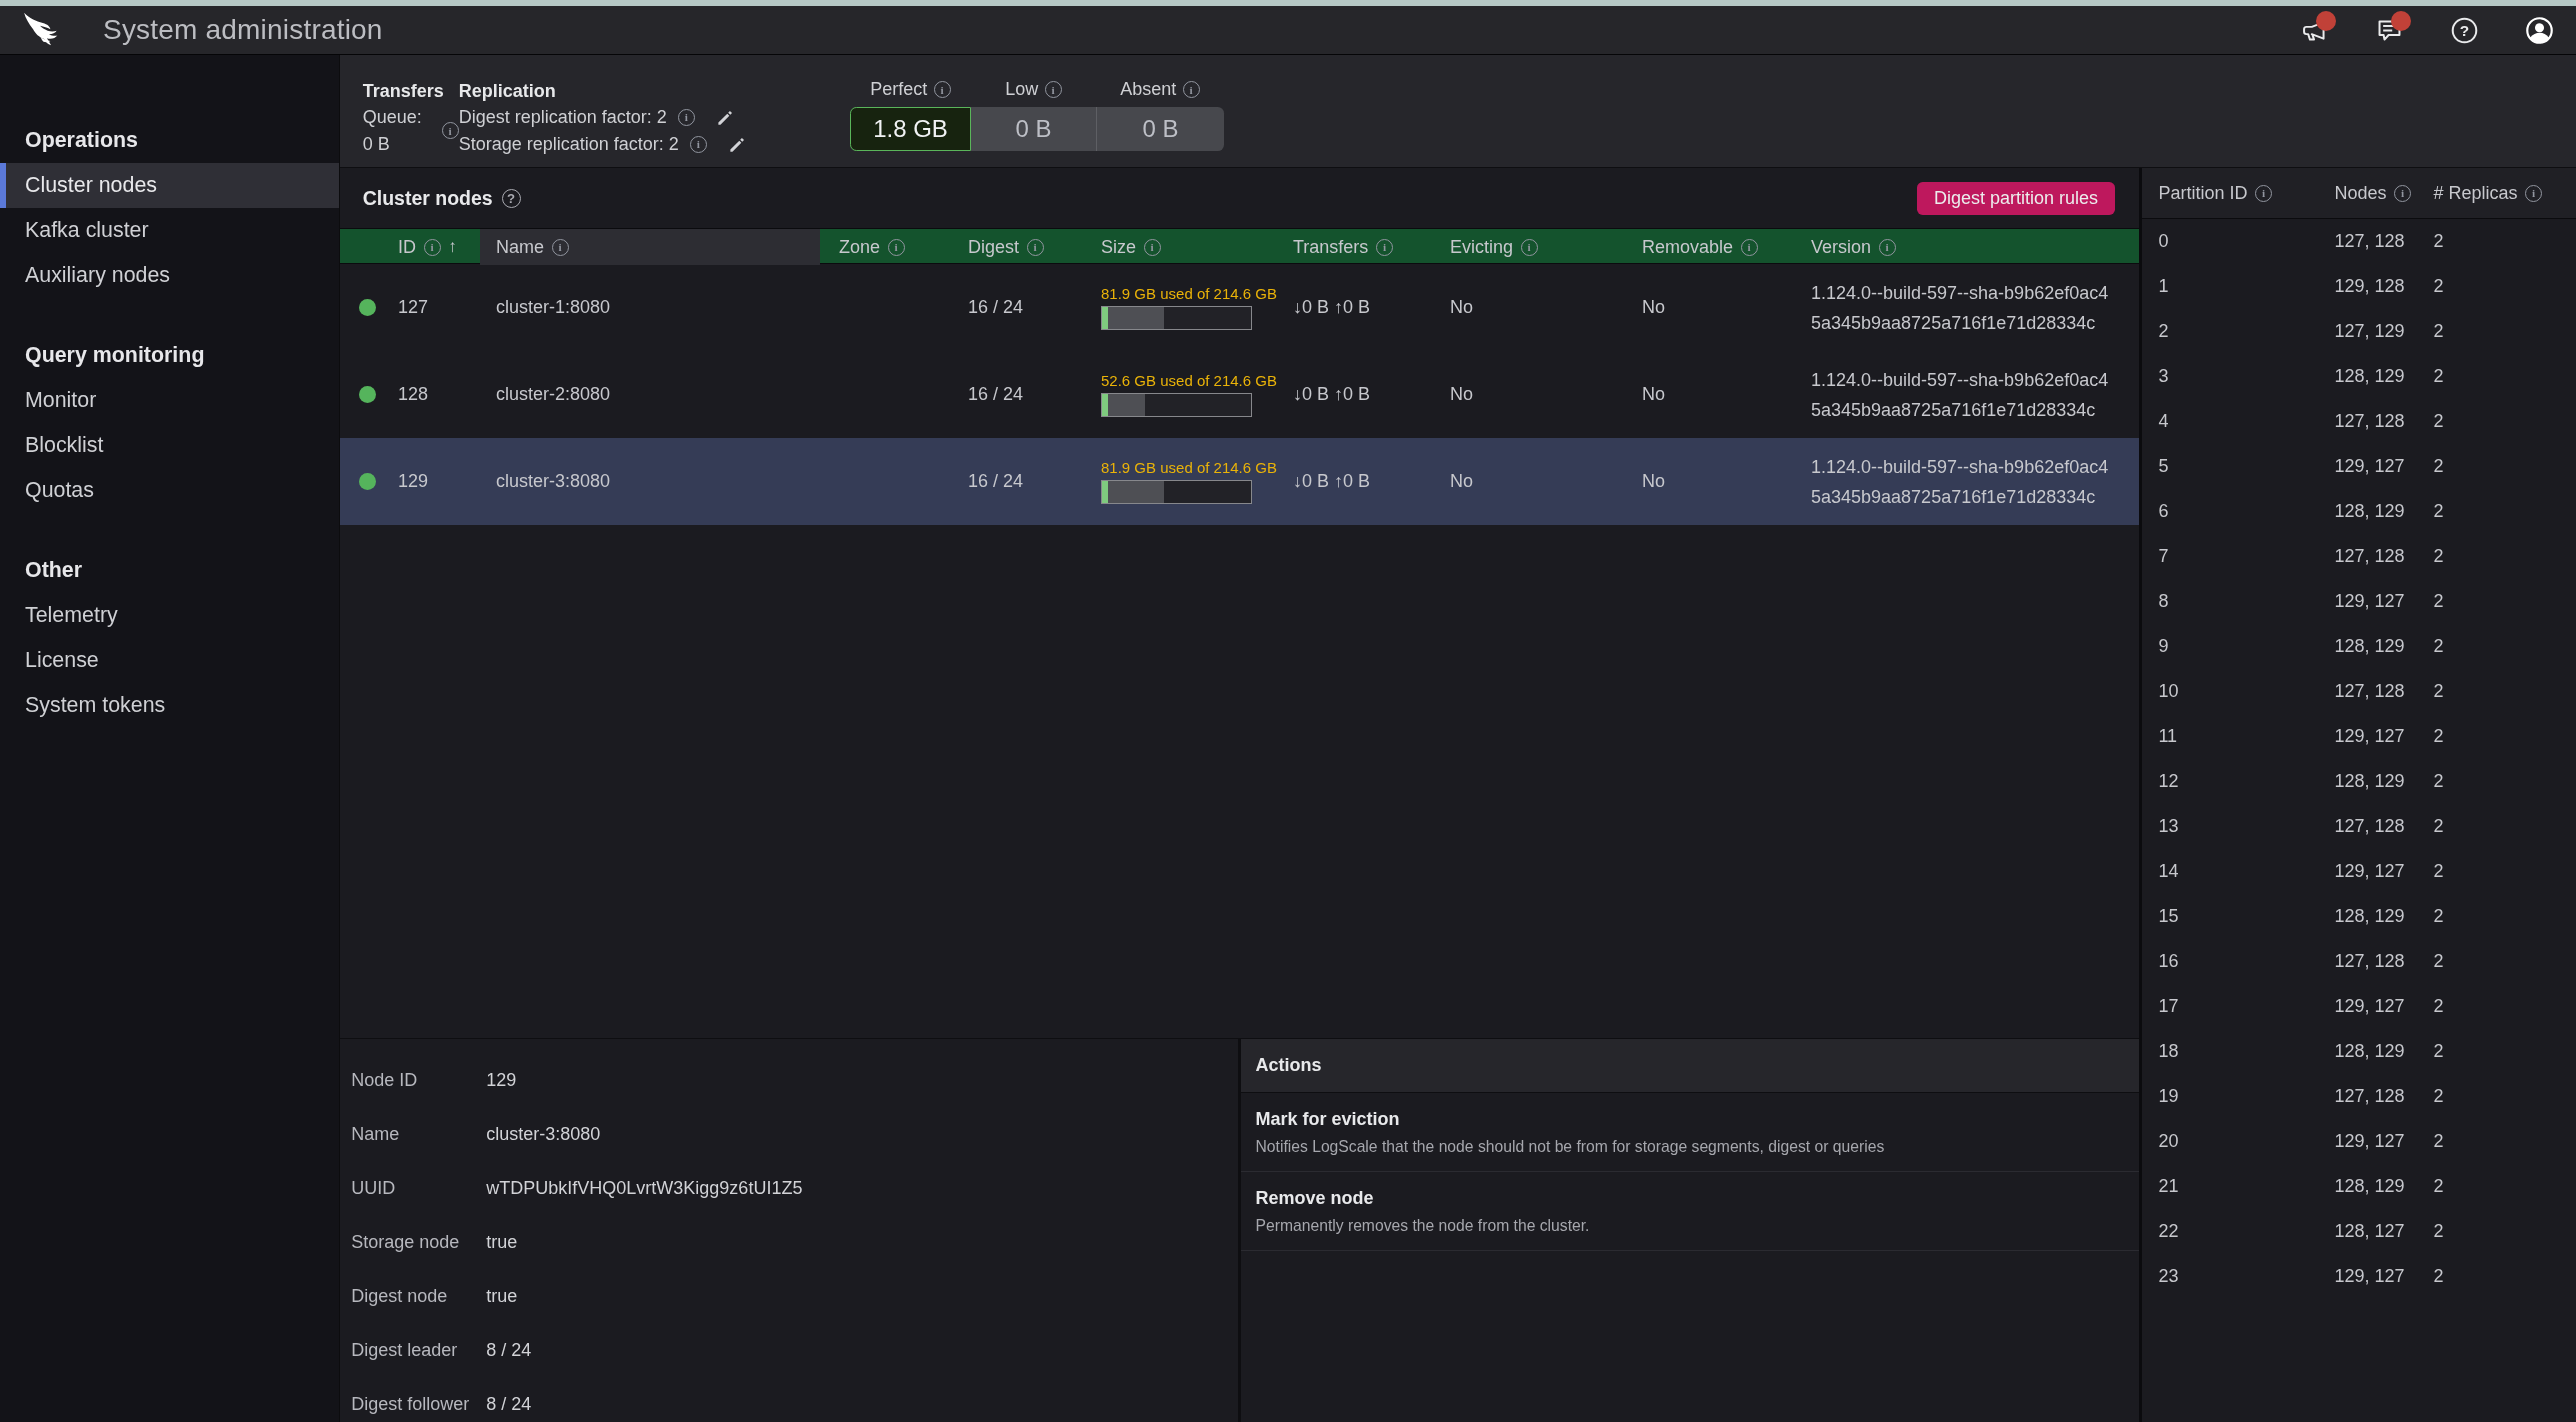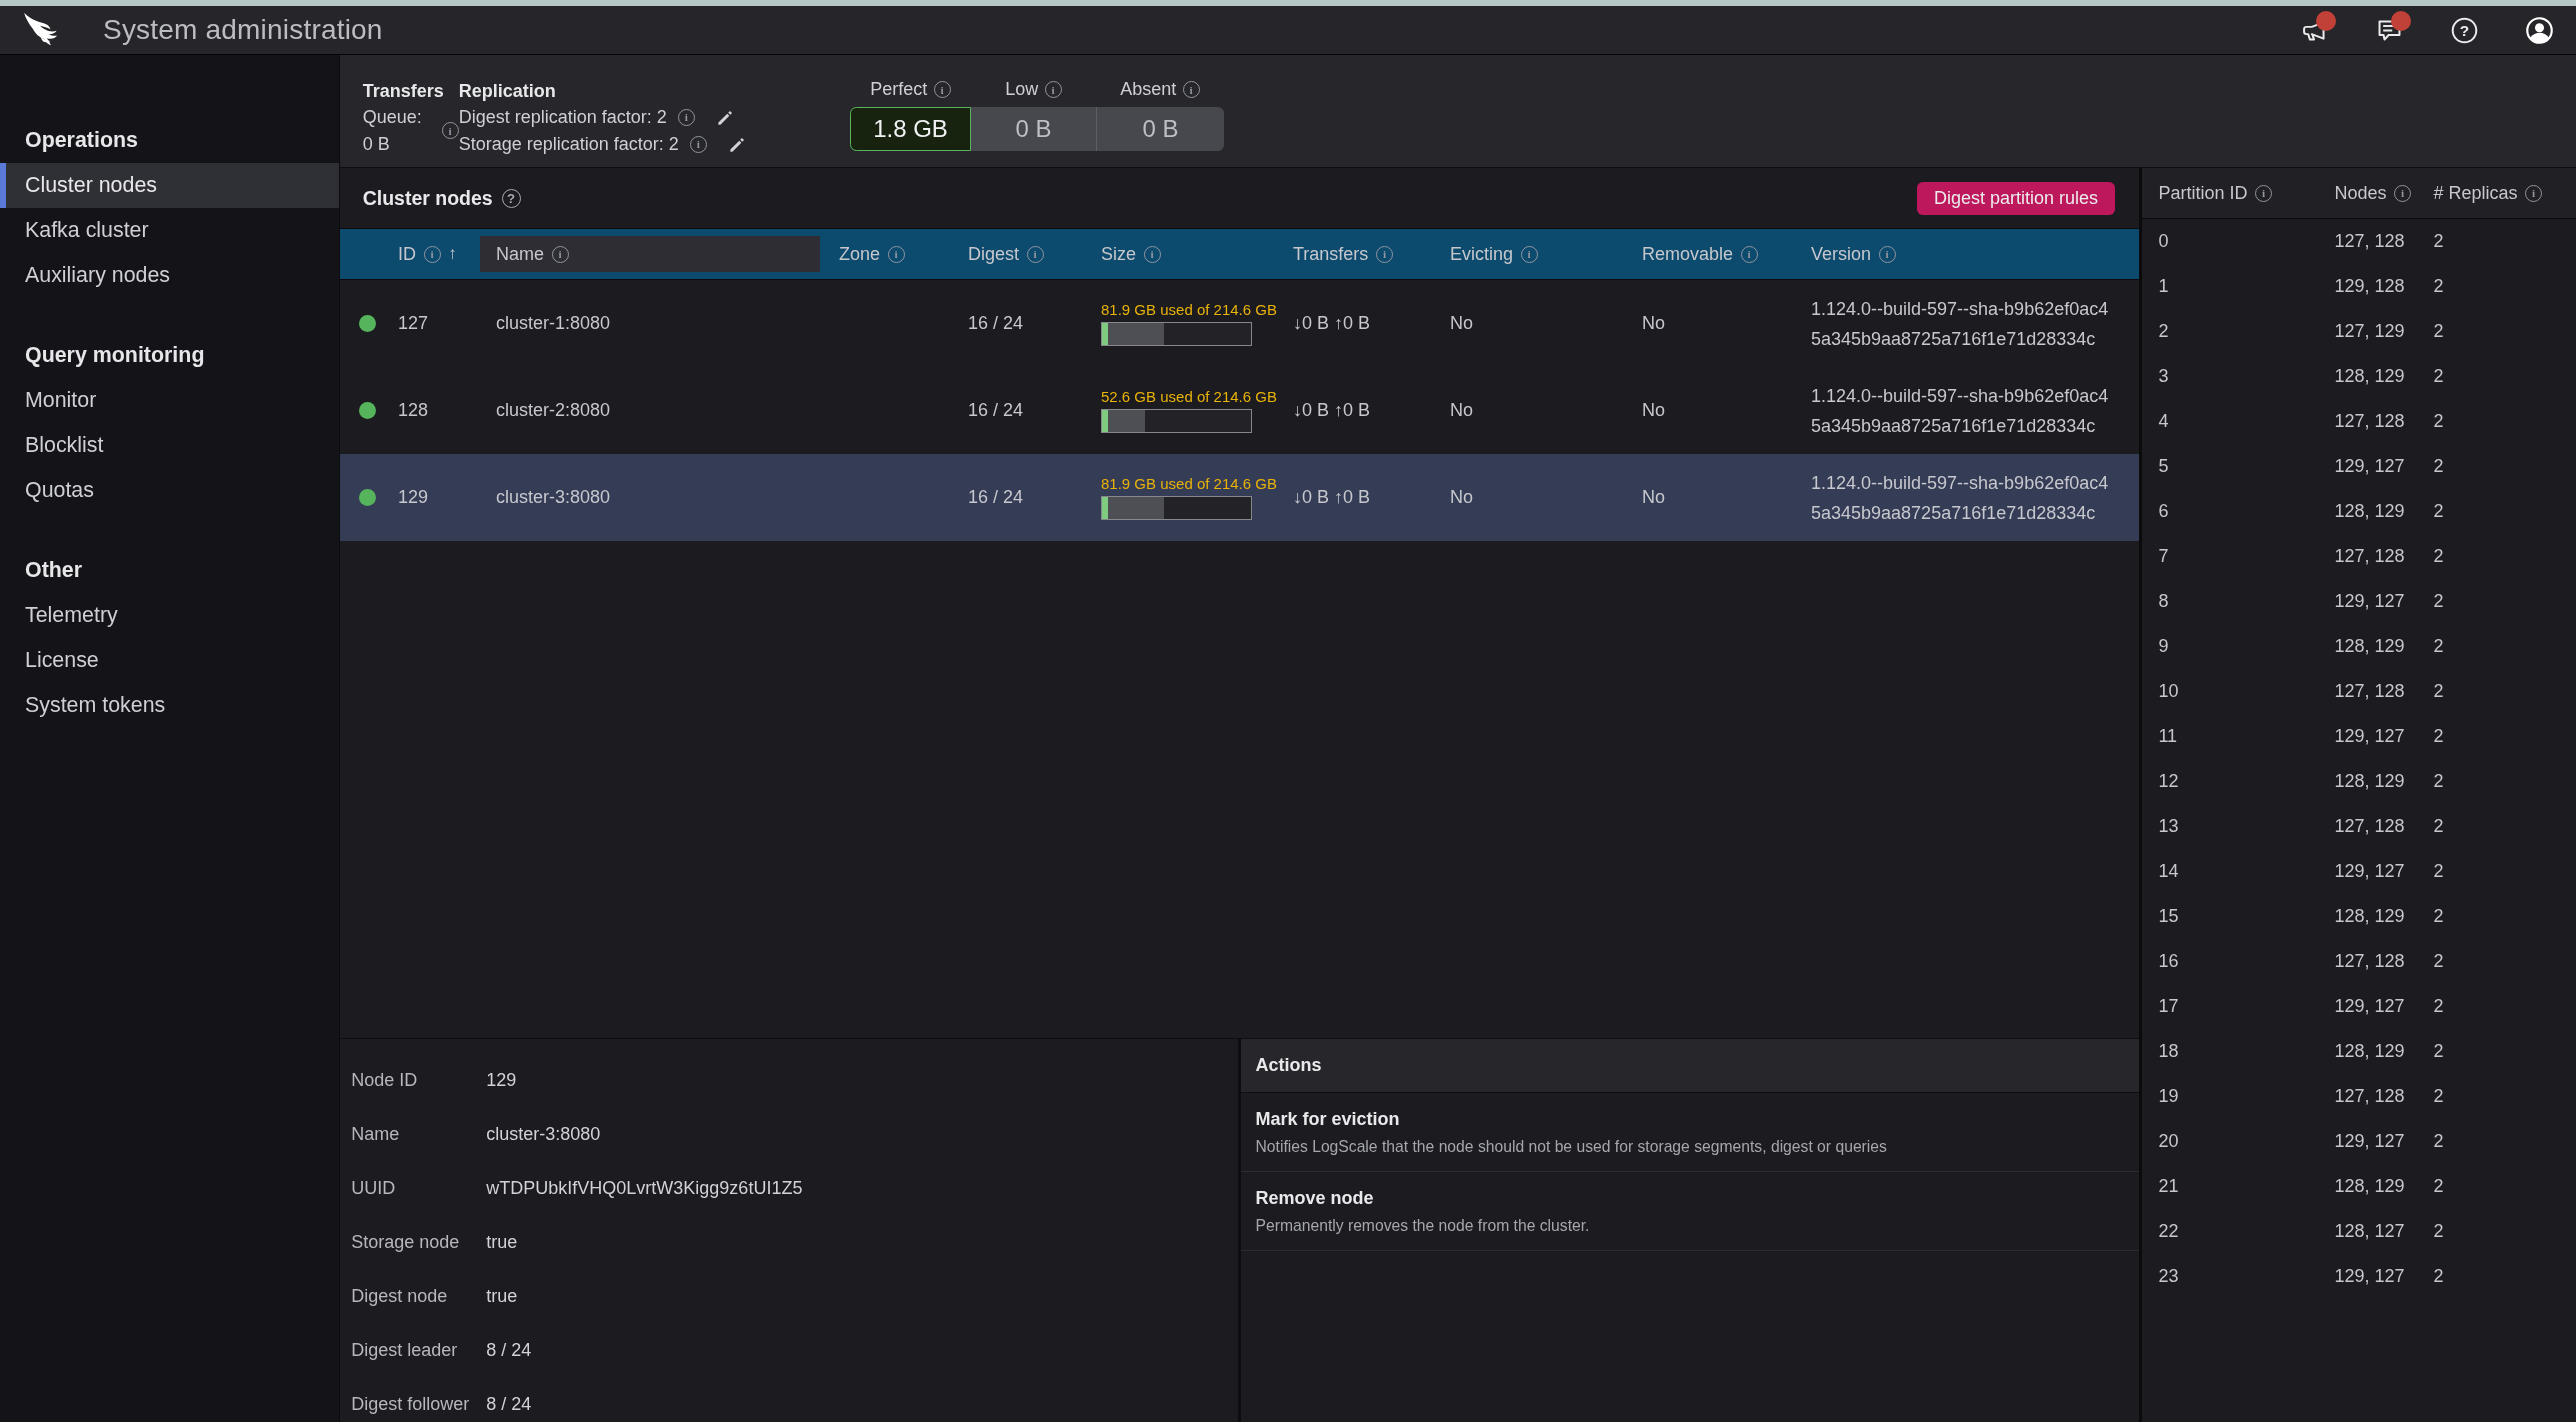--- a/index.html
+++ b/index.html
@@ -67,21 +67,21 @@
   .left { flex:1; display:flex; flex-direction:column; min-width:0; }
   .title-row { height:60px; display:flex; align-items:center; padding:0 24px 0 22.7px; flex:0 0 auto; }
   .page-sec-title { font-size:19.5px; font-weight:700; color:#e8e9eb; margin-right:8.8px; }
   .btn {
     margin-left:auto; height:33px; padding:0 17px; background:#be185d; color:#eceded;
     font-size:18px; border:none; border-radius:5.7px; cursor:pointer; font-family:inherit;
   }
   
   .grid-cols { display:grid; grid-template-columns:58px 98px 343px 129px 133px 192px 157px 192px 169px 1fr; }
   .thead {
-    height:52px; background:#0c4a6e; border-top:1.3px solid #0b0b0e; border-bottom:1.3px solid #0b0b0e;
+    height:36px; background:#14532d; border-top:1.3px solid #0b0b0e; border-bottom:1.3px solid #0b0b0e;
     align-items:center; font-size:18px; color:#c7c8cd; flex:0 0 auto;
   }
   .th { display:flex; align-items:center; gap:7.6px; cursor:pointer; }
   .th.name-hl { background:#2d2d33; height:36px; margin-left:-16.4px; padding-left:16.4px; margin-right:19px; }
   .sort-arrow { font-size:17px; color:#c7c8cd; }
   .node-row { height:87px; align-items:center; font-size:18px; color:#c7c8cd; cursor:pointer; }
   .node-row.selected { background:#353c56; }
   .dot { display:block; width:17px; height:17px; border-radius:50%; background:#55b45c; margin-left:19px; }
   .c-size { display:flex; flex-direction:column; justify-content:center; padding-right:25px; }
   .size-label { font-size:15px; color:#eab308; margin-bottom:3.8px; white-space:nowrap; }
@@ -425,21 +425,21 @@
                   <div class="nd-value">8 / 24</div>
                 </div>
               </div>
             <div class="v-div"></div>
             <div class="actions-panel">
               <div class="actions-header">Actions</div>
               <div>
 
                   <div class="action-item">
                     <div class="action-title">Mark for eviction</div>
-                    <div class="action-desc">Notifies LogScale that the node should not be used for storage segments, digest or queries</div>
+                    <div class="action-desc">Notifies LogScale that the node should not be from for storage segments, digest or queries</div>
                   </div>
 
                   <div class="action-item">
                     <div class="action-title">Remove node</div>
                     <div class="action-desc">Permanently removes the node from the cluster.</div>
                   </div>
                 </div>
             </div>
           </div>
         </div>

